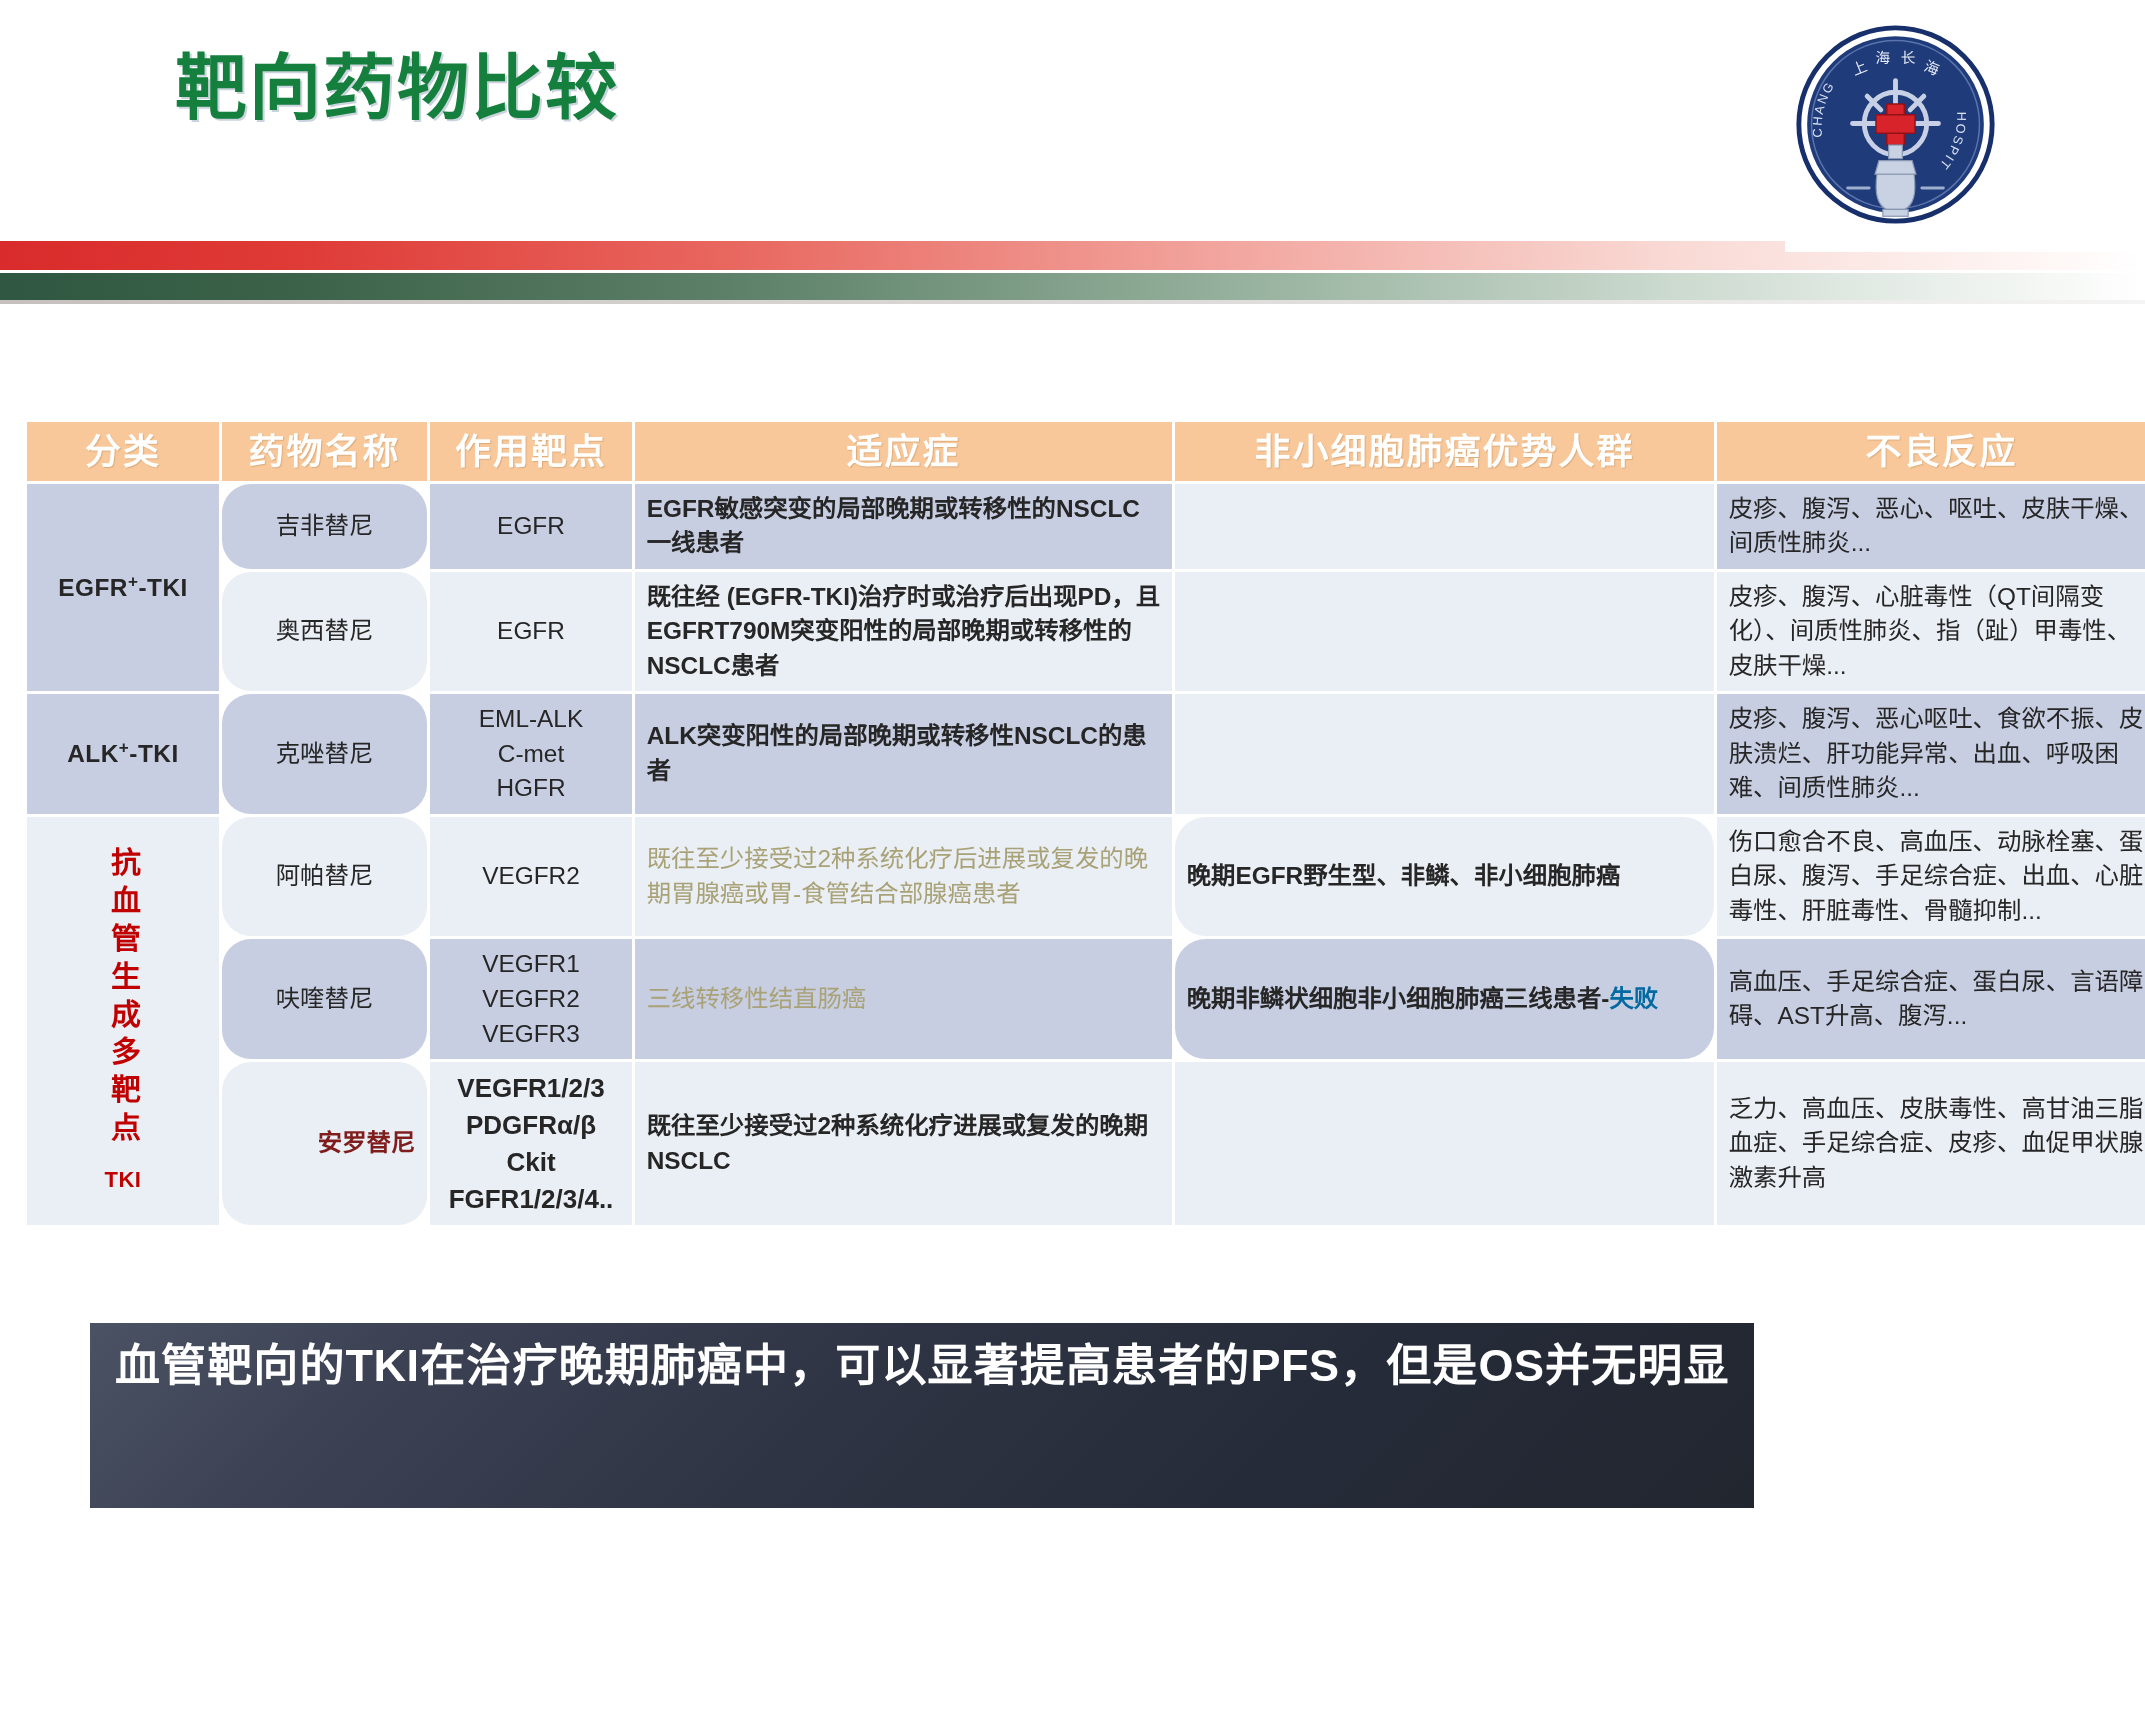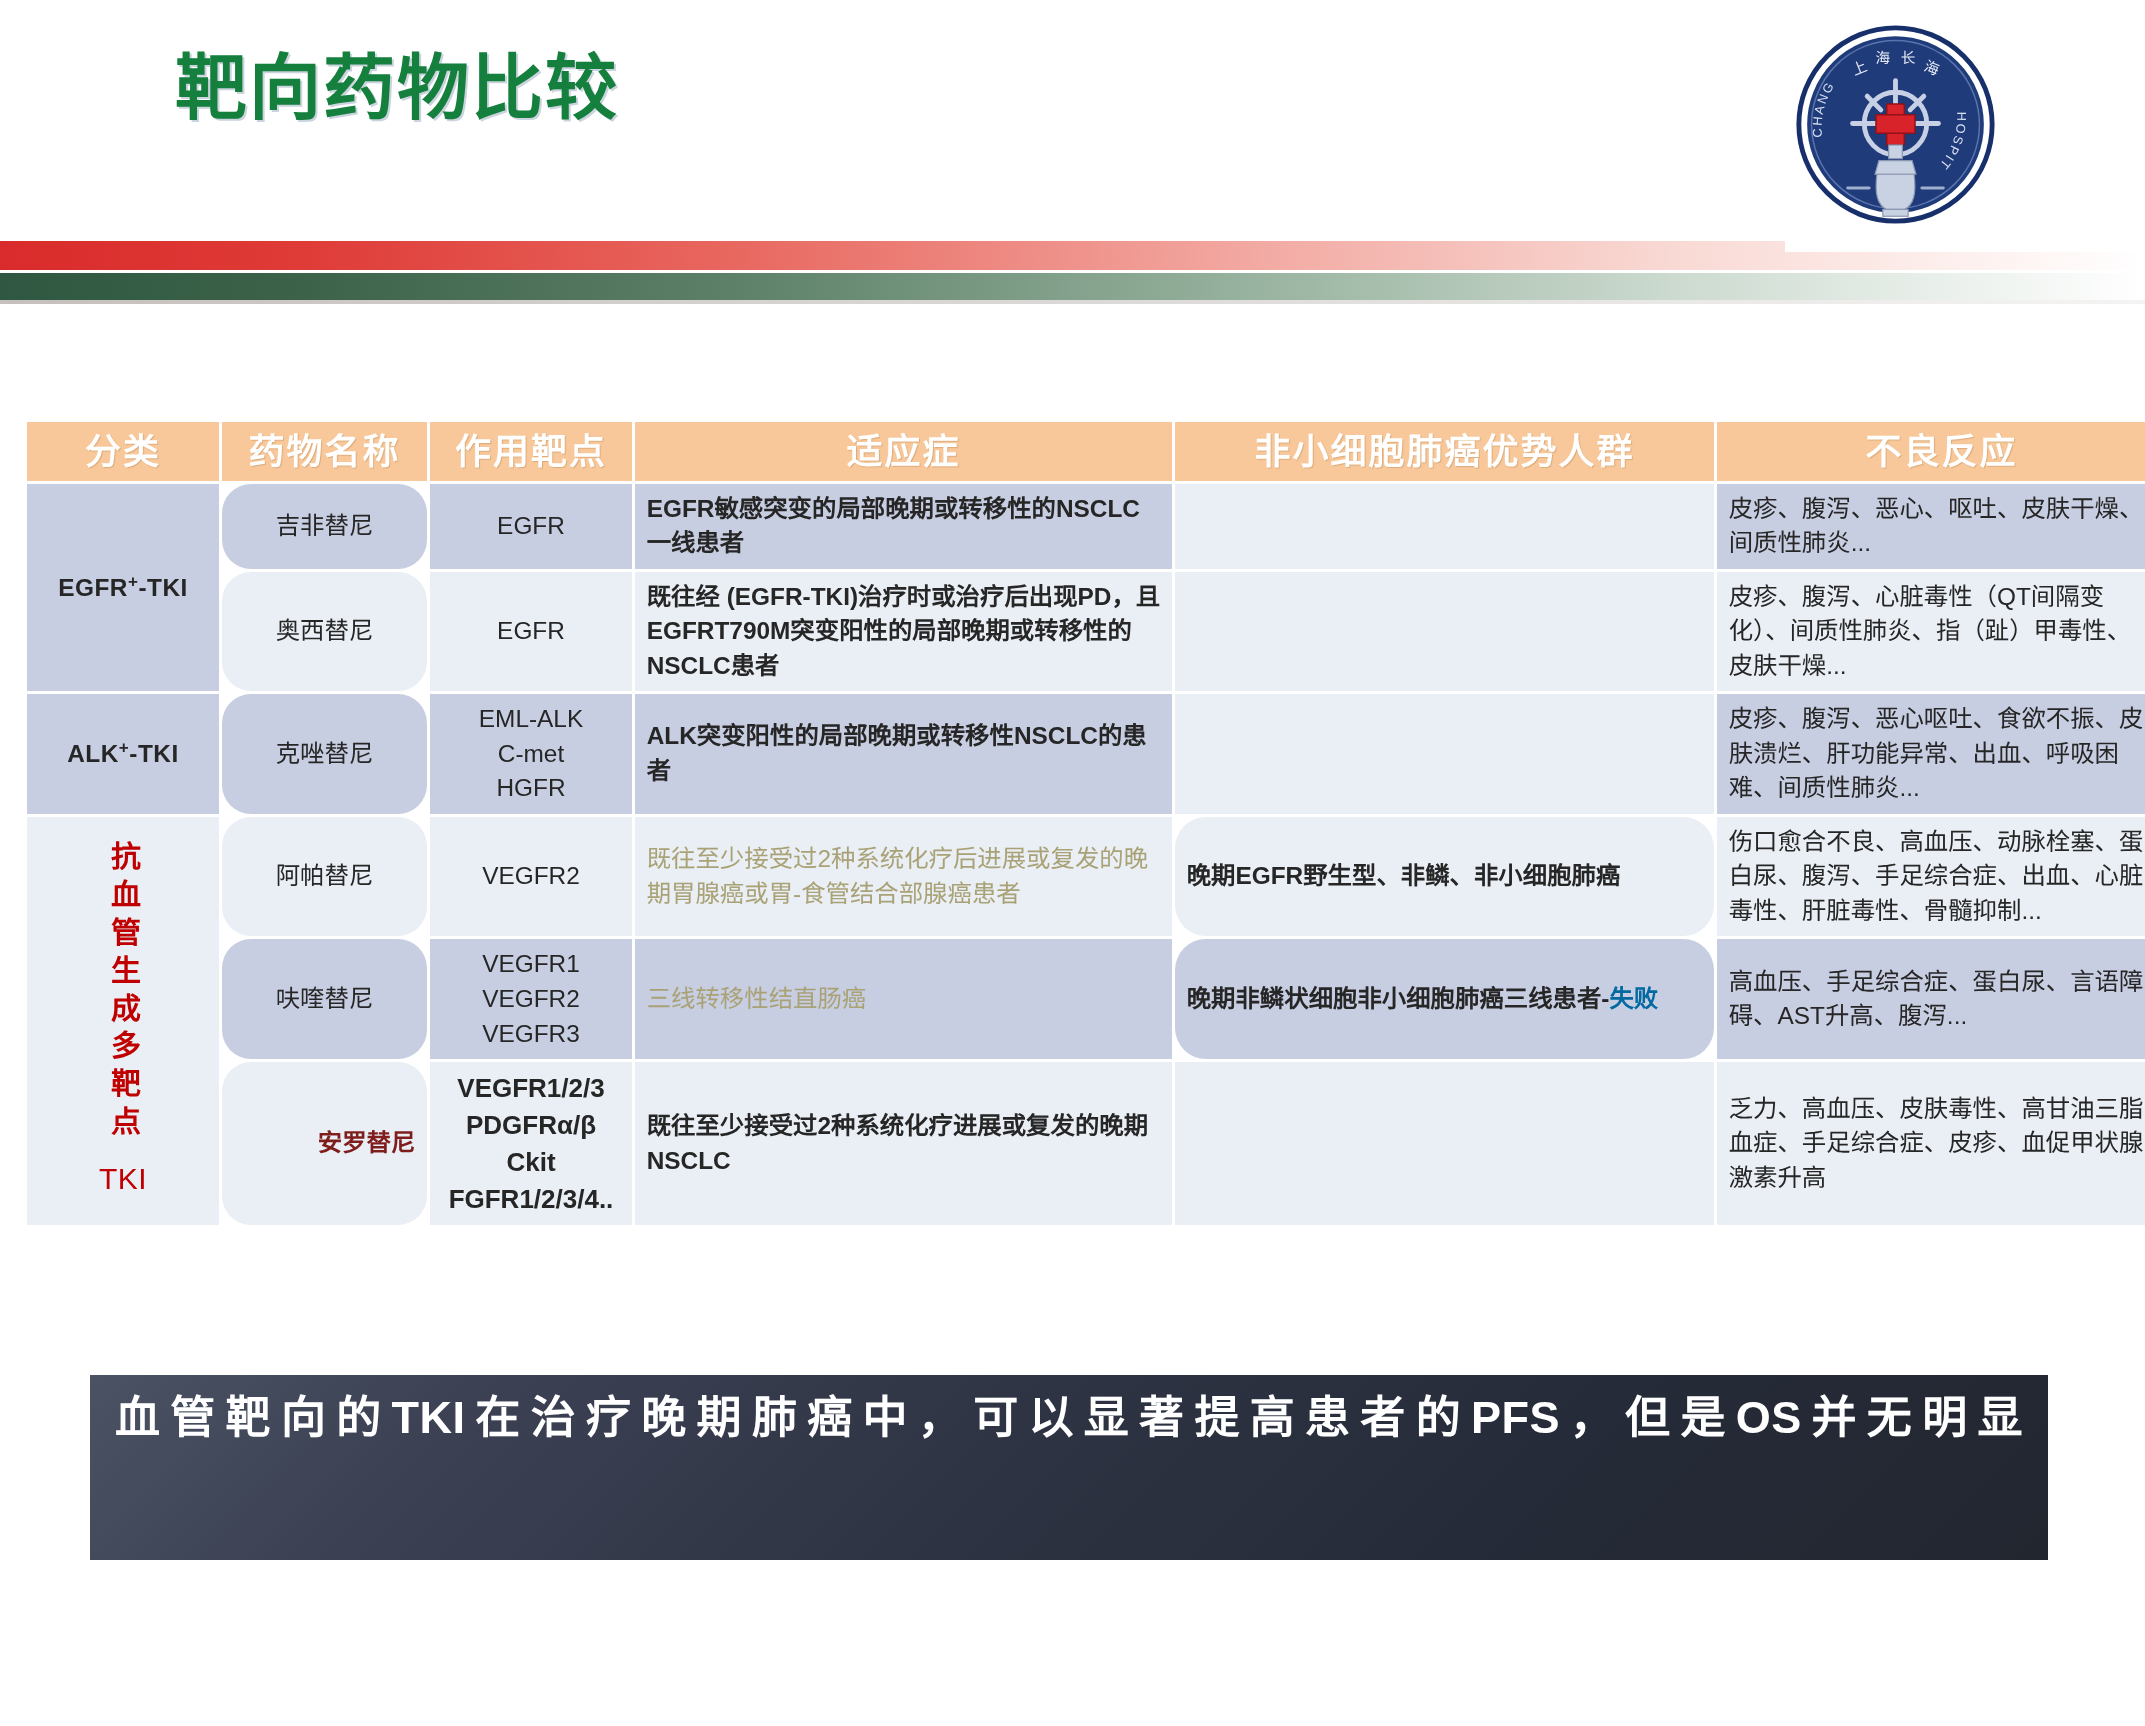--- a/index.html
+++ b/index.html
@@ -173,22 +173,22 @@
     line-height: 1.5;
     font-weight: normal;
   }
   .fail { color: #0369a1; font-weight: bold; }
   .empty-cell { background: #EAEFF5 !important; }
 
   
   .conclusion {
     position: absolute;
     left: 90px;
-    top: 1375px;
-    width: 1958px;
+    top: 1323px;
+    width: 1664px;
     height: 185px;
     background: linear-gradient(135deg, #4A5264 0%, #3C4254 18%, #2F3444 45%, #262B39 72%, #22262F 100%);
     box-shadow: 0 0 0 1px rgba(255,255,255,0.06);
     padding: 13.7px 25px 15.6px 25px;
     box-sizing: border-box;
     color: #ffffff;
     font-weight: bold;
     font-size: 45px;
     line-height: 1.28;
     letter-spacing: 0.5px;
@@ -319,21 +319,21 @@
           <div>HGFR</div>
         </td>
         <td class="indication-cell">ALK突变阳性的局部晚期或转移性NSCLC的患者</td>
         <td class="empty-cell"></td>
         <td class="adverse-cell">皮疹、腹泻、恶心呕吐、食欲不振、皮肤溃烂、肝功能异常、出血、呼吸困难、间质性肺炎...</td>
       </tr>
 
       <tr class="rowB">
         <td class="cat-cell" rowspan="3">
           <span class="cat-vertical">抗血管生成多靶点</span>
-          <div style="color:#C00000;font-weight:normal;font-size:30px;margin-top:5px;">TKI</div>
+          <div style="color:#C00000;font-weight:bold;font-size:22px;margin-top:5px;">TKI</div>
         </td>
         <td class="drug-cell">阿帕替尼</td>
         <td class="target-cell">
             <div>VEGFR2</div>
           </td>
         <td class="indication-cell muted">既往至少接受过2种系统化疗后进展或复发的晚期胃腺癌或胃-食管结合部腺癌患者</td>
         <td class="population-cell">晚期EGFR野生型、非鳞、非小细胞肺癌</td>
         <td class="adverse-cell">伤口愈合不良、高血压、动脉栓塞、蛋白尿、腹泻、手足综合症、出血、心脏毒性、肝脏毒性、骨髓抑制...</td>
       </tr>
 

